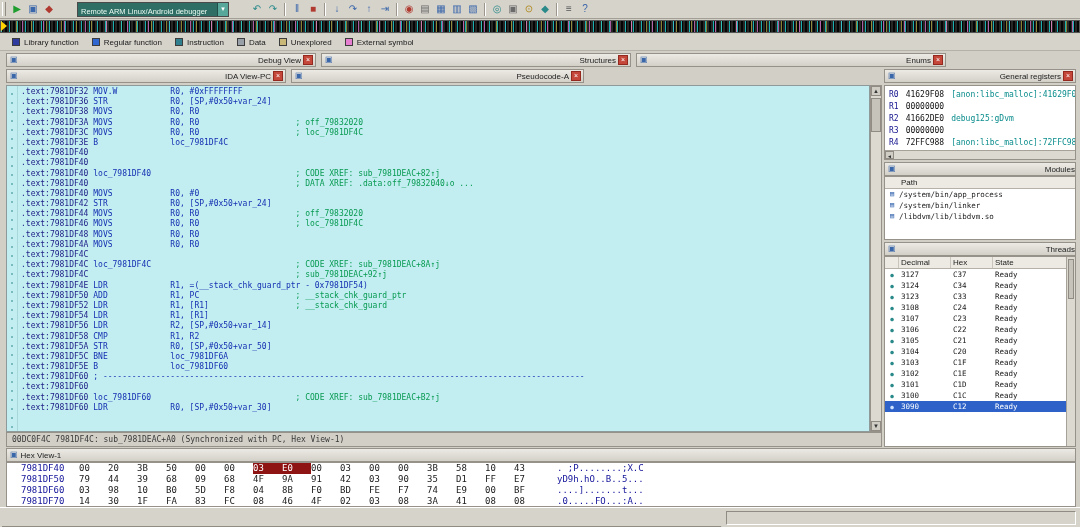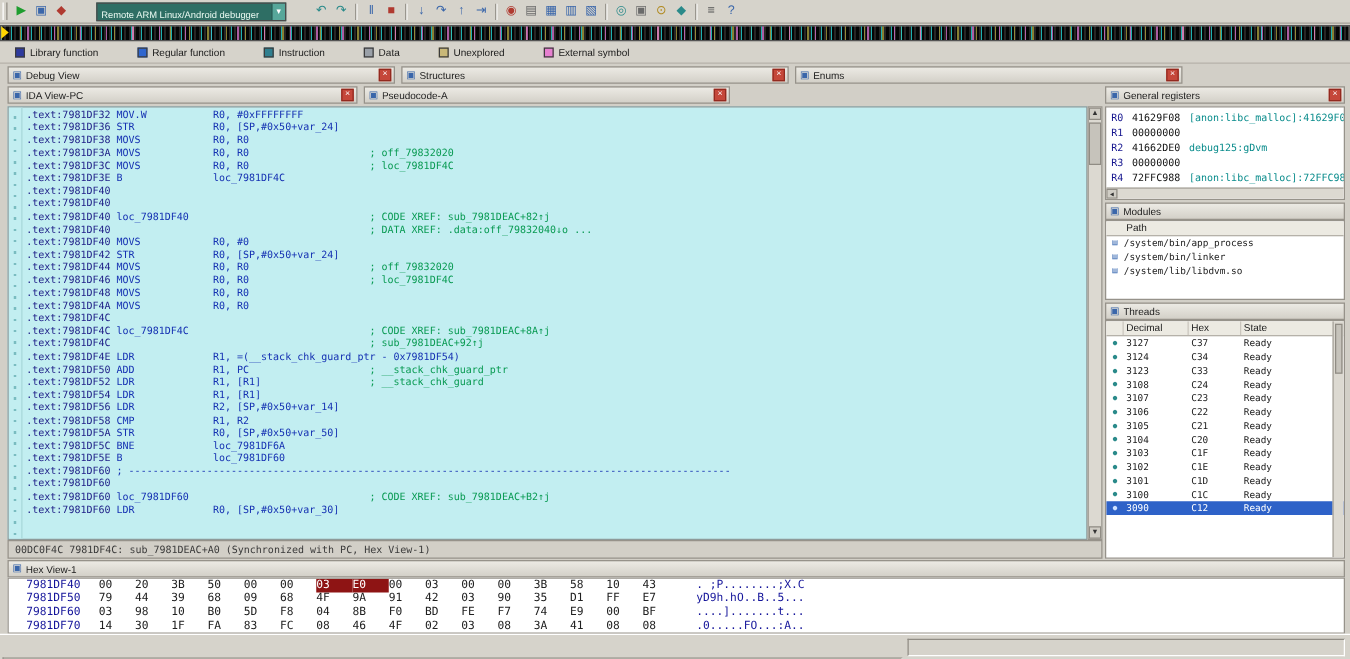--- a/index.html
+++ b/index.html
@@ -18,28 +18,28 @@
 
   
   #navband{position:absolute;left:0;top:20px;width:1080px;height:13px;border:1px solid #555;background:
     repeating-linear-gradient(90deg,rgba(32,205,205,0.85) 0 1px,transparent 1px 8px),
     repeating-linear-gradient(90deg,rgba(226,122,216,0.75) 0 1px,transparent 1px 21px),
     repeating-linear-gradient(90deg,rgba(190,180,70,0.7) 0 1px,transparent 1px 15px),
     repeating-linear-gradient(90deg,#050505 0 2px,#262626 2px 4px)}
   #navmarker{position:absolute;left:1px;top:21px;width:0;height:0;border-top:5px solid transparent;border-bottom:5px solid transparent;border-left:6px solid #ffd400}
 
   
-  #legend{position:absolute;left:0;top:34px;width:1080px;height:17px;display:flex;align-items:center;gap:31px;padding-left:12px;font-size:8px;color:#1a1a1a;background:#d6d3cb;border-bottom:1px solid #b5b1a9}
+  #legend{position:absolute;left:0;top:34px;width:1080px;height:17px;display:flex;align-items:center;gap:13px;padding-left:12px;font-size:8px;color:#1a1a1a;background:#d6d3cb;border-bottom:1px solid #b5b1a9}
   .lgitem{display:inline-flex;align-items:center;gap:4px}
   .lgswatch{width:8px;height:8px;border:1px solid #3c3c3c;display:inline-block}
 
   
   .tbar{position:absolute;height:14px;background:linear-gradient(#eceae4,#d3d0c8);border:1px solid #96928a;display:flex;align-items:center;font-size:8px;color:#1c1c1c}
   .tbar .wicon{margin:0 3px;font-size:8px;color:#3a66aa;line-height:1}
-  .tbar .ttl{flex:1;text-align:left;white-space:nowrap;overflow:hidden}
+  .tbar .ttl{flex:1;text-align:right;white-space:nowrap;overflow:hidden}
   .tbar.left .ttl{text-align:left}
   .tbar .xbtn{width:10px;height:10px;margin:0 2px;background:#c5473a;border:1px solid #93291f;color:#fff;font-size:7px;line-height:8px;text-align:center;flex:none}
   #bar-debugview{left:6px;top:53px;width:310px}
   #bar-structures{left:321px;top:53px;width:310px}
   #bar-enums{left:636px;top:53px;width:310px}
   #bar-idaview{left:6px;top:69px;width:280px}
   #bar-pseudocode{left:291px;top:69px;width:293px}
   #bar-registers{left:884px;top:69px;width:192px}
   #bar-modules{left:884px;top:162px;width:192px}
   #bar-threads{left:884px;top:242px;width:192px}
@@ -280,21 +280,21 @@
       <div class="modrow">
         <span class="modicon">▤</span>
         <span>/system/bin/app_process</span>
       </div>
       <div class="modrow">
         <span class="modicon">▤</span>
         <span>/system/bin/linker</span>
       </div>
       <div class="modrow">
         <span class="modicon">▤</span>
-        <span>/system/lib/libdvm.so</span>
+        <span>/libdvm/lib/libdvm.so</span>
       </div>
     </div>
 </div>
 
 <div class="tbar" id="bar-threads">
   <span class="wicon">▣</span>
   <span class="ttl">Threads</span>
 </div>
 <div id="pane-thr">
   <div id="thhead">

